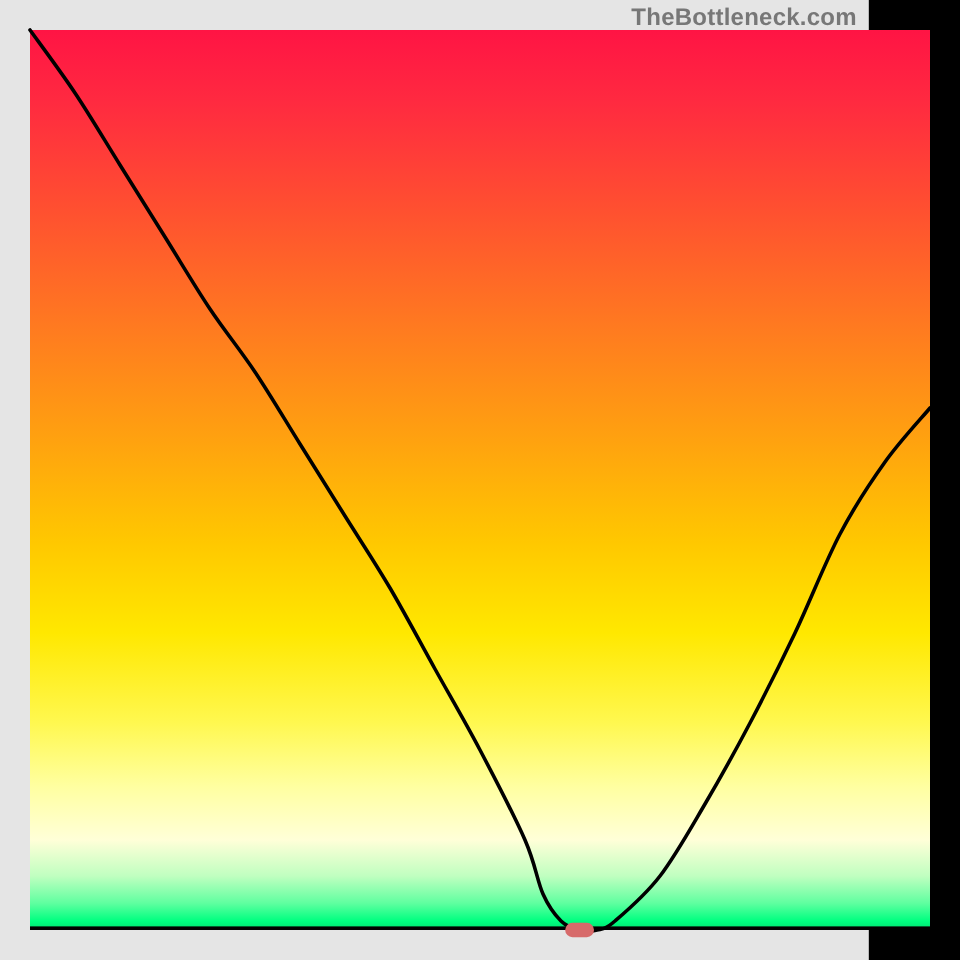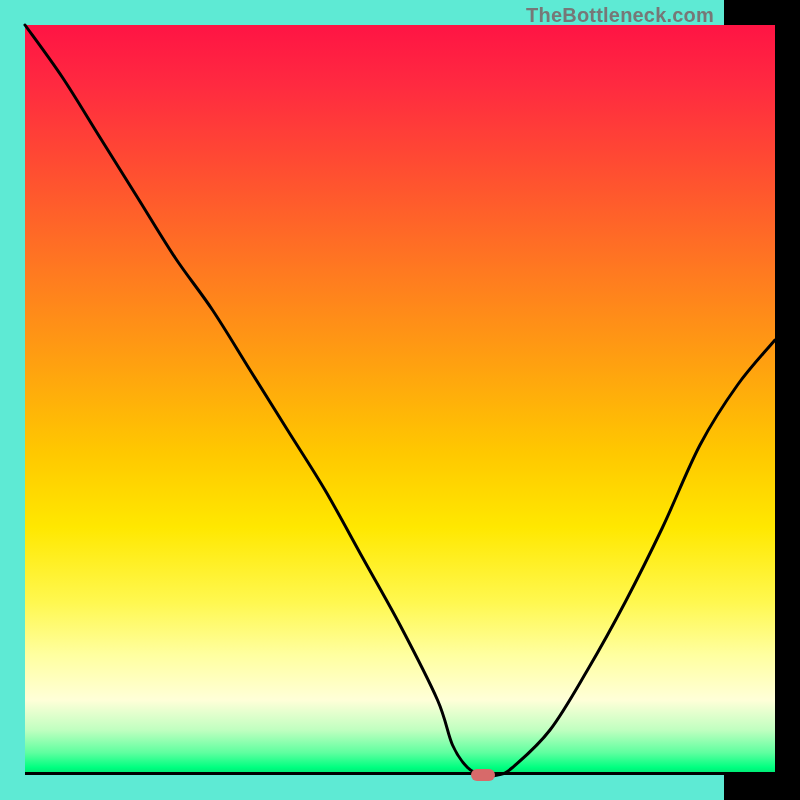--- a/index.html
+++ b/index.html
@@ -7,21 +7,21 @@
     padding: 0;
     width: 800px;
     height: 800px;
     background: #000;
     overflow: hidden;
   }
   .chart-container {
     position: relative;
     width: 724px;
     height: 800px;
-    background: #5eead4;
+    background: #e5e5e5;
   }
   .plot-area {
     position: absolute;
     left: 25px;
     top: 25px;
     width: 750px;
     height: 750px;
     background: linear-gradient(to bottom,
       #ff1444 0%,
       #ff2a40 8%,

